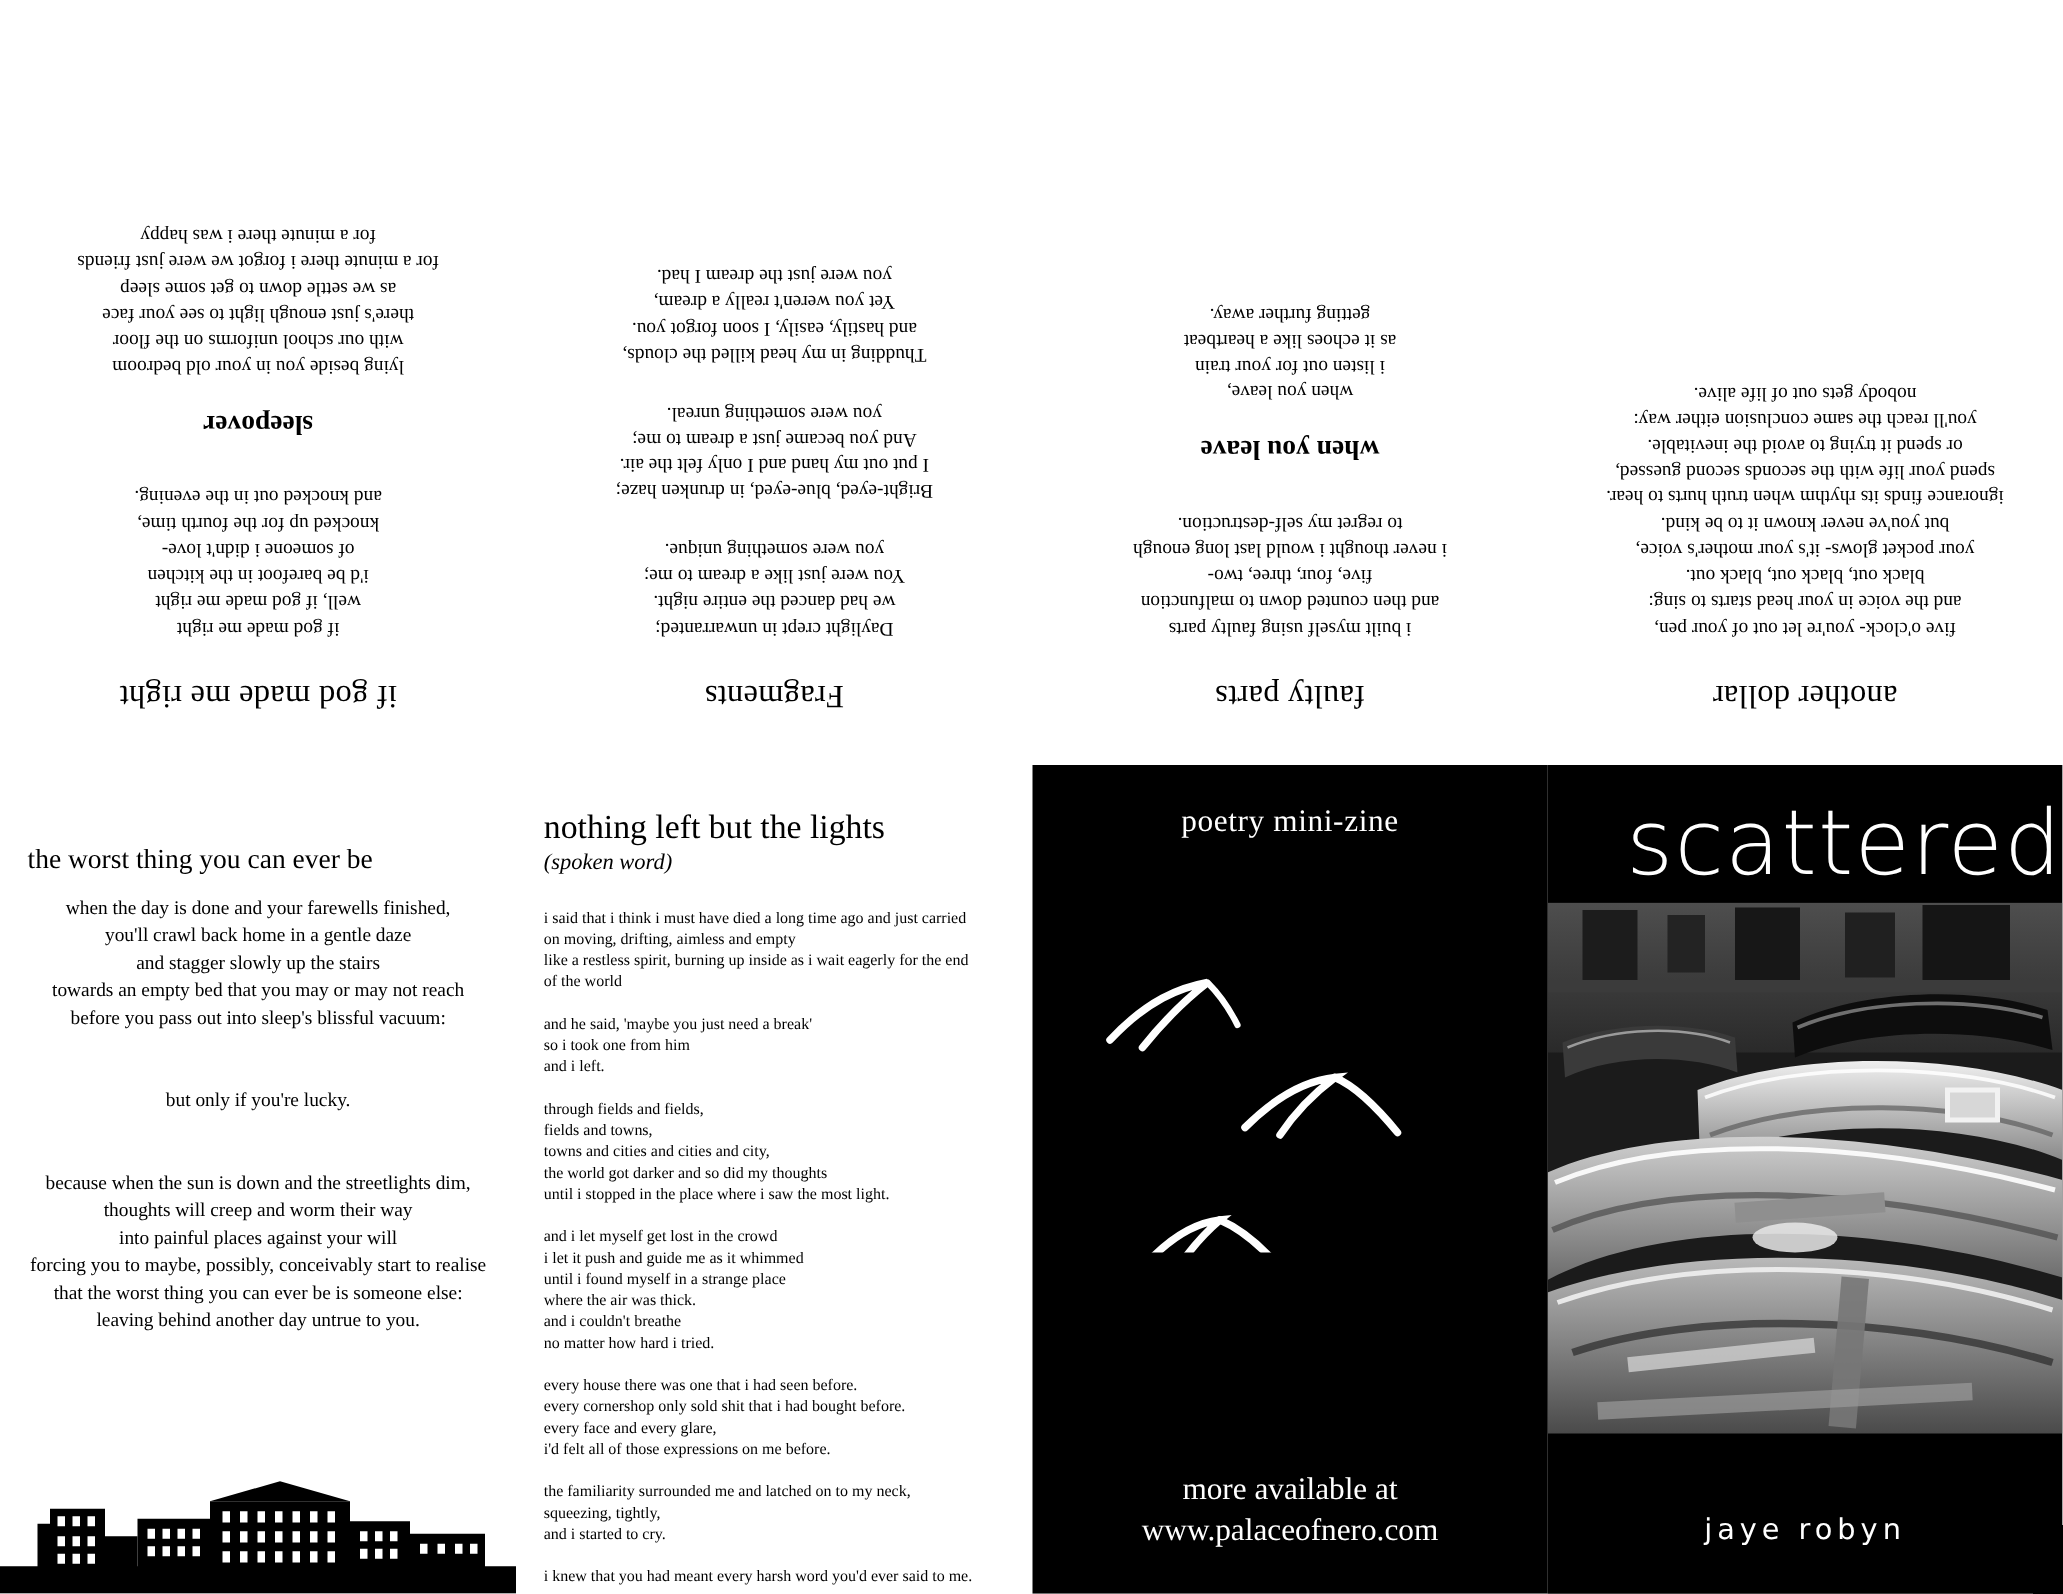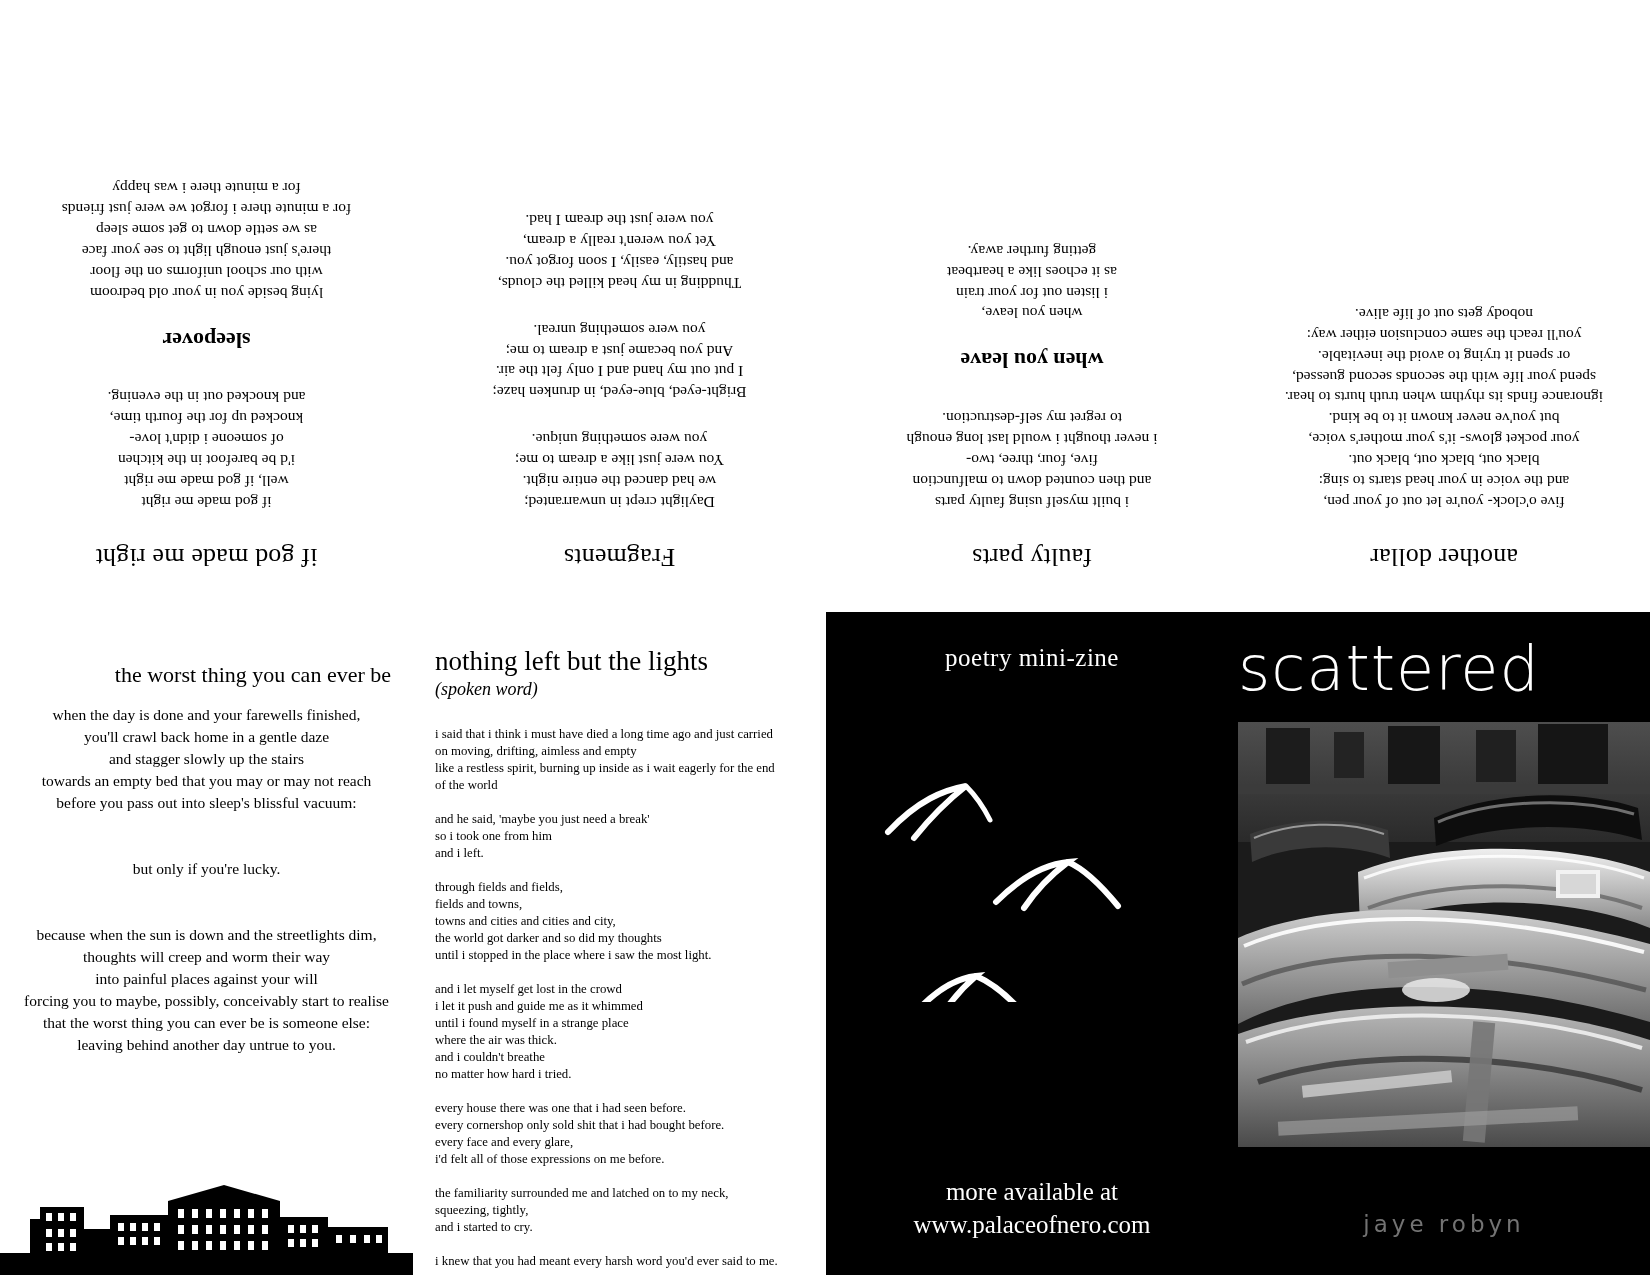--- a/index.html
+++ b/index.html
@@ -67,22 +67,22 @@
   }
   
   .bp {
     padding: 30px 22px 0 22px;
     height: 100%;
     box-sizing: border-box;
     position: relative;
   }
   .worst-title {
     font-size: 22px;
-    text-align: right;
-    margin: 20px 0 0 0;
+    text-align: left;
+    margin: 32px 0 0 0;
     font-weight: normal;
   }
   .worst-body {
     font-size: 15.5px;
     line-height: 1.42;
     text-align: center;
     white-space: pre-line;
   }
   .skyline {
     position: absolute;
@@ -138,44 +138,44 @@
   .cover {
     position: relative;
     height: 100%;
     background: #000;
   }
   .cover-title {
     position: absolute;
     top: 20px;
     left: 0;
     width: 100%;
-    text-align: left;
+    text-align: right;
     color: #fff;
     font-family: "DejaVu Sans", sans-serif;
     font-weight: 300;
-    font-size: 62px;
+    font-size: 72px;
     letter-spacing: 1px;
     z-index: 3;
   }
   .cover-photo {
     position: absolute;
     top: 110px;
     left: 0;
     width: 100%;
     height: 425px;
     overflow: hidden;
     z-index: 2;
   }
   .cover-author {
     position: absolute;
     bottom: 38px;
     left: 0;
     width: 100%;
     text-align: center;
-    color: #737373;
+    color: #ffffff;
     font-family: "DejaVu Sans", sans-serif;
     font-size: 23px;
     letter-spacing: 4px;
     z-index: 3;
   }
 </style>
 </head>
 <body>
 
 <div class="sheet">

